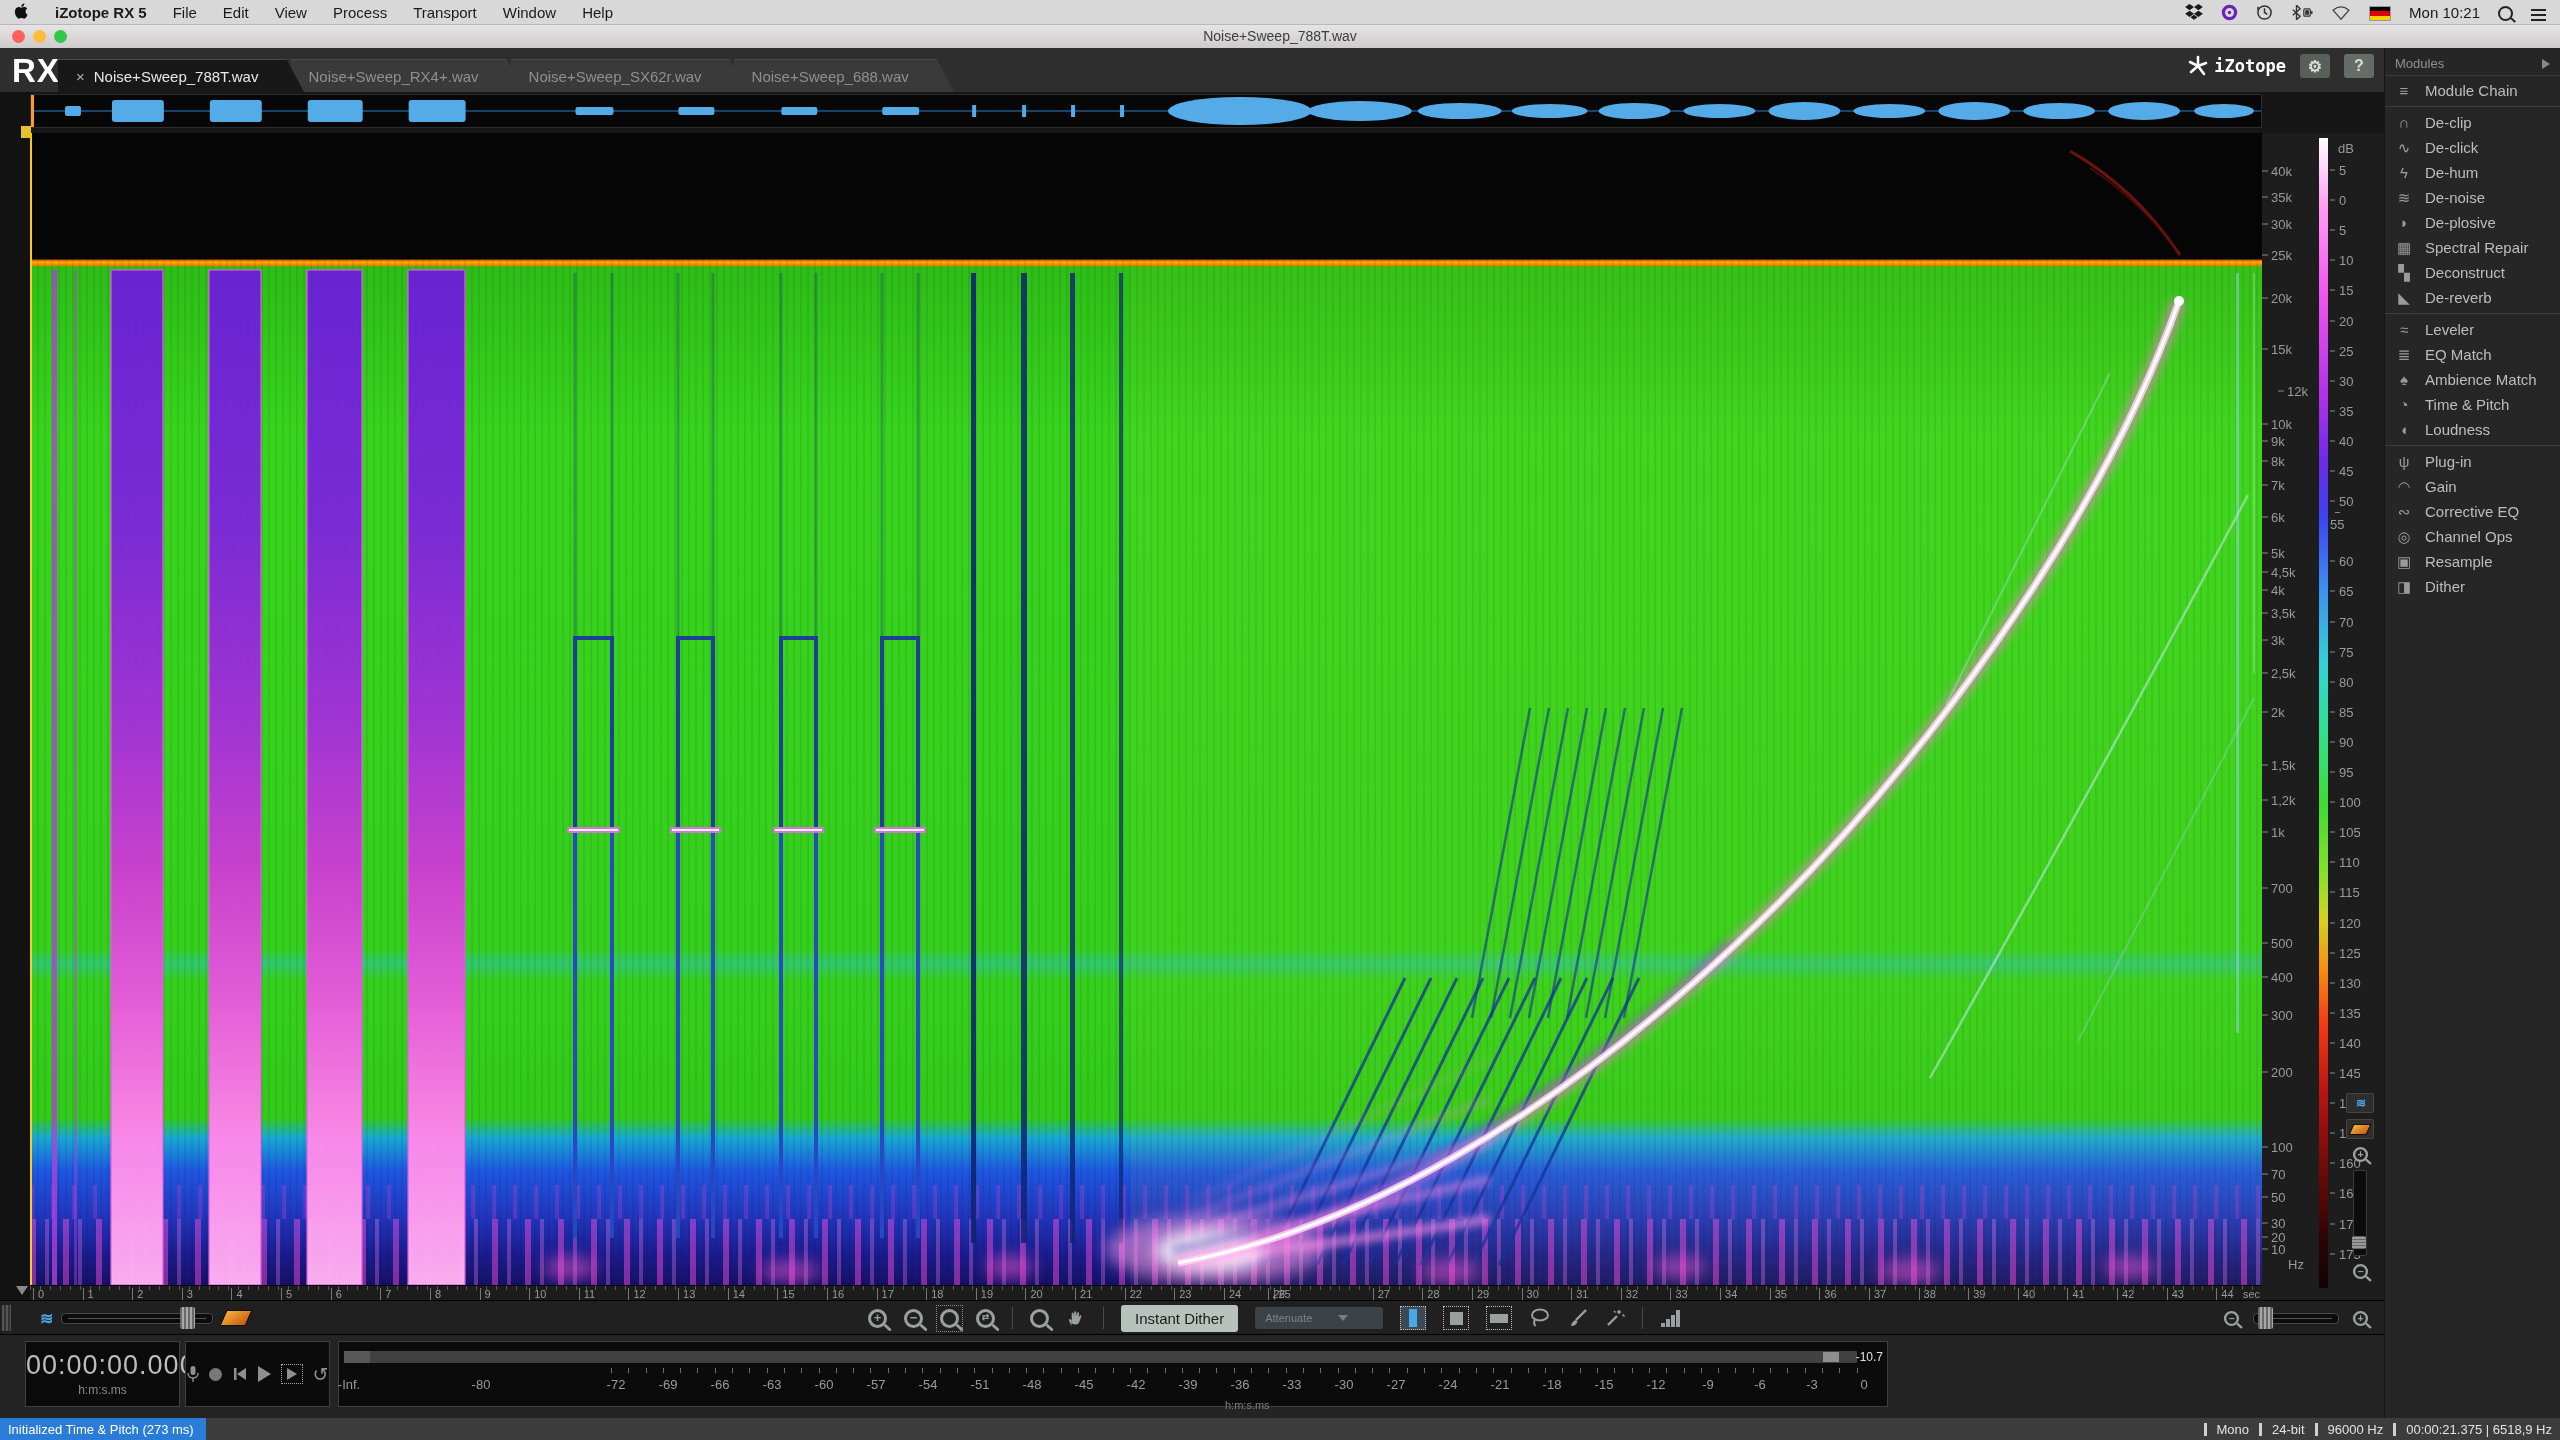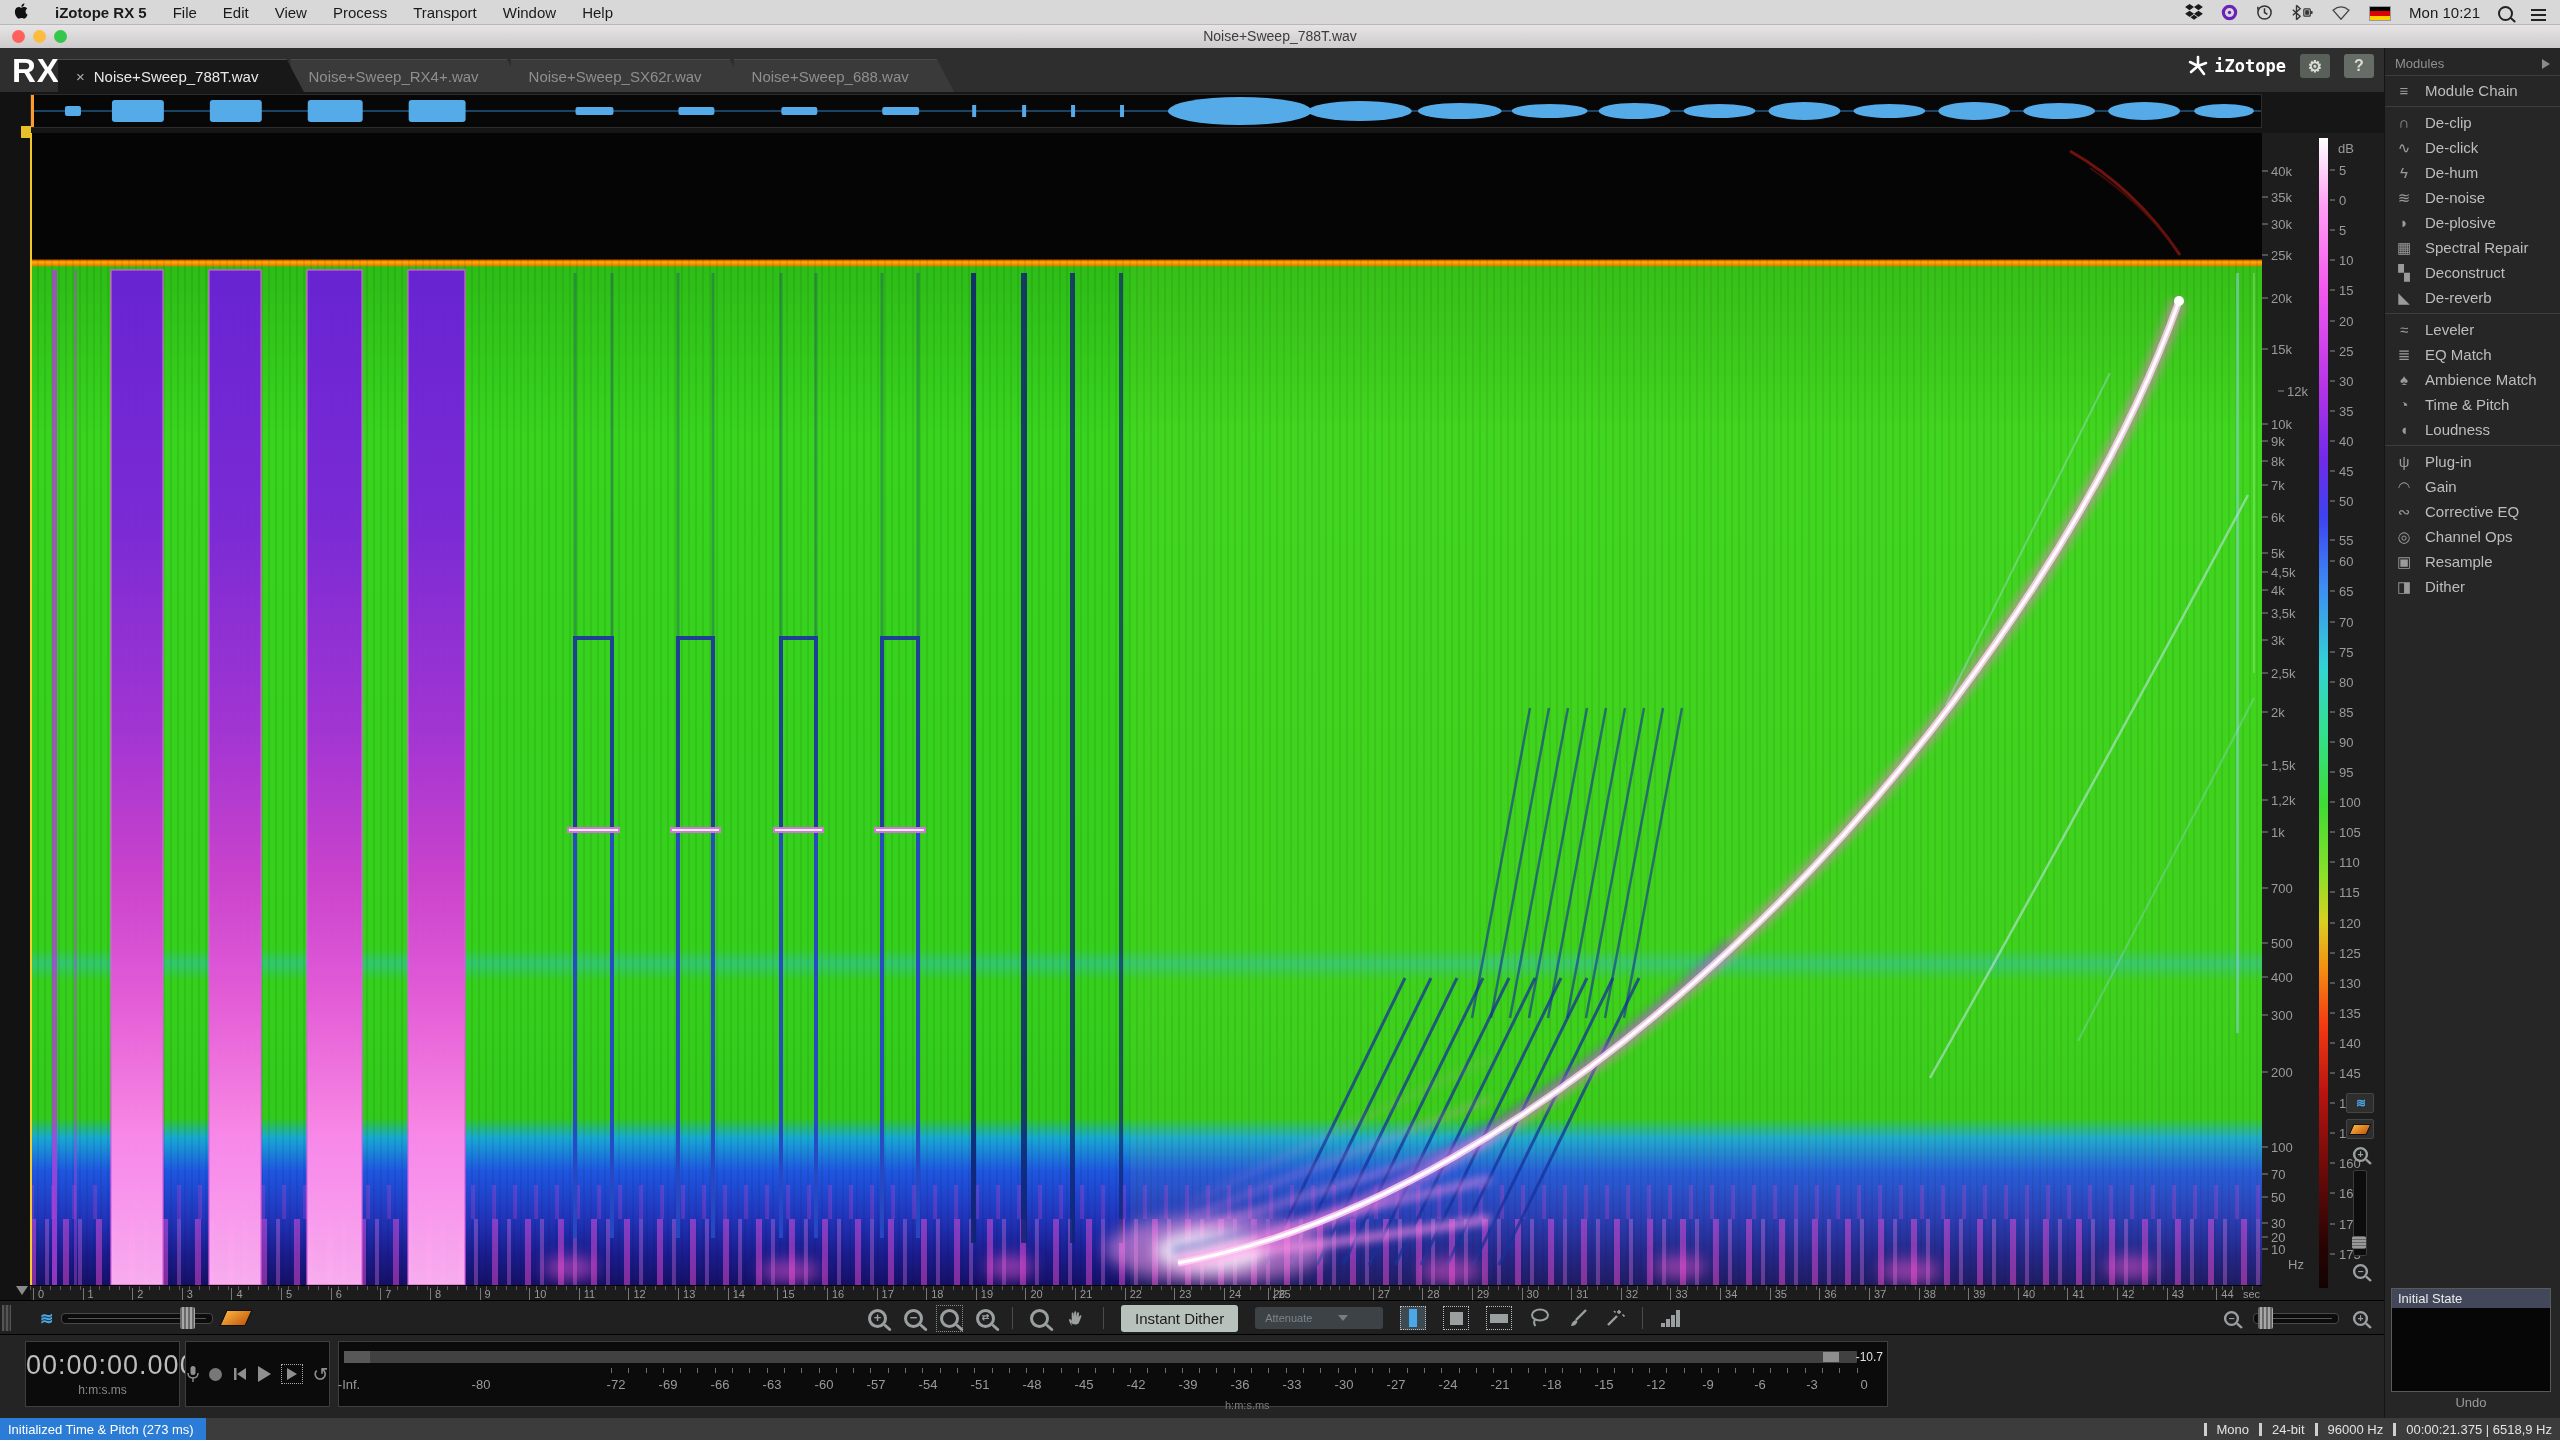--- a/index.html
+++ b/index.html
@@ -381,26 +381,20 @@
       </div>
       <div class="mrow">
         <span class="micon">▣</span>
         <span class="mlabel">Resample</span>
       </div>
       <div class="mrow">
         <span class="micon">◨</span>
         <span class="mlabel">Dither</span>
       </div>
     </div>
-  <div id="history-panel">
-    <div id="history-list">
-        <div class="hrow sel">Initial State</div>
-      </div>
-    <div id="undo-label">Undo</div>
-  </div>
 </div>
 
 <div id="main" class="abs">
   <div id="gutter" class="abs"></div>
 
   <div id="overview" class="abs">
     <svg viewBox="0 0 2232 32" preserveAspectRatio="none" style="width:100%;height:100%">
       <line x1="0" y1="16" x2="2232" y2="16" stroke="#2f7fc0" stroke-width="1.2"></line>
       <g fill="#55aae8">
         <rect x="34" y="11" width="16" height="10" rx="2"></rect>
@@ -810,21 +804,21 @@
           <span>40</span>
         </div>
         <div class="dtick" style="top: 338px;">
           <i></i>
           <span>45</span>
         </div>
         <div class="dtick" style="top: 368.1px;">
           <i></i>
           <span>50</span>
         </div>
-        <div class="dtick" style="top: 407px;">
+        <div class="dtick" style="top: 389px; flex-direction: column;">
           <i></i>
           <span>55</span>
         </div>
         <div class="dtick" style="top: 428.3px;">
           <i></i>
           <span>60</span>
         </div>
         <div class="dtick" style="top: 458.4px;">
           <i></i>
           <span>65</span>

